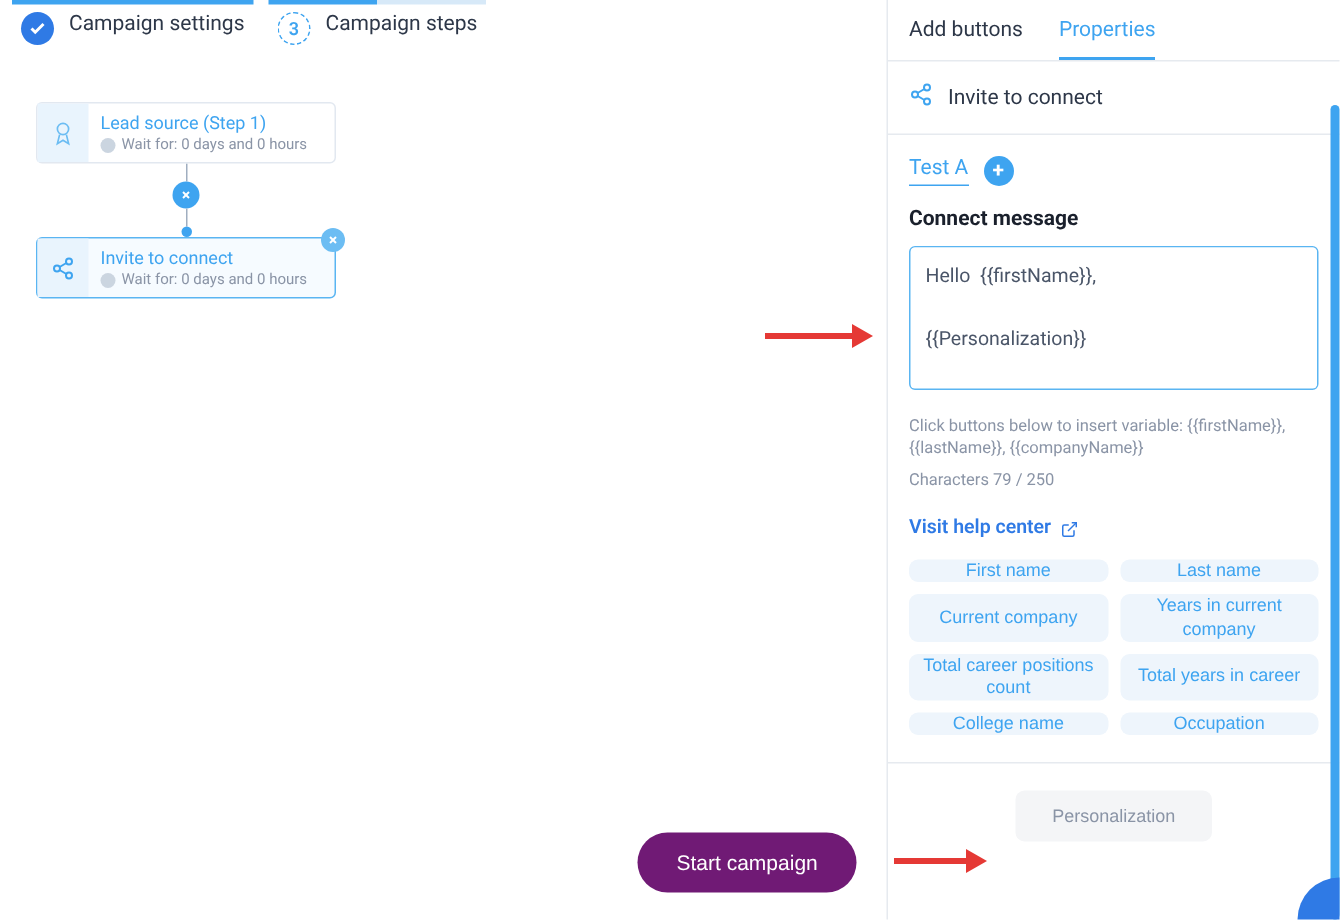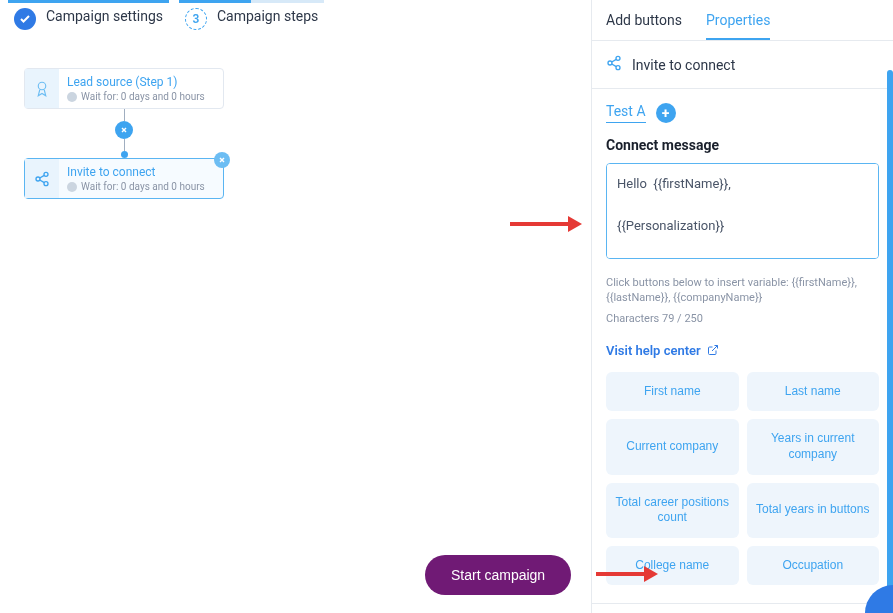--- a/index.html
+++ b/index.html
@@ -52,24 +52,24 @@
     .test-row { display: flex; align-items: center; gap: 10px; margin-bottom: 14px; }
     .test-a { color: #3ea4f0; font-size: 14px; border-bottom: 1px solid #3ea4f0; padding-bottom: 3px; }
     .plus-btn { width: 20px; height: 20px; border-radius: 50%; background: #3ea4f0; color: #fff; display: flex; align-items: center; justify-content: center; font-size: 14px; font-weight: bold; }
     
     .msg-label { font-weight: 700; font-size: 14px; color: #1a202c; margin-bottom: 10px; }
     .msg-textarea { width: 100%; border: 1px solid #5ab5f2; border-radius: 4px; padding: 10px; font-size: 13px; color: #4a5568; font-family: inherit; resize: none; height: 96px; line-height: 1.6; }
     
     .hint { font-size: 11px; color: #8a94a6; margin-top: 12px; line-height: 1.4; }
     .char-count { font-size: 11px; color: #8a94a6; margin-top: 6px; }
     
-    .help-link { display: inline-flex; align-items: center; gap: 6px; color: #2f7ae5; font-size: 13px; font-weight: 600; margin: 18px 0 14px; }
+    .help-link { display: inline-flex; align-items: flex-end; gap: 6px; color: #2f7ae5; font-size: 13px; font-weight: 600; margin: 18px 0 14px; }
     
     .chips { display: flex; flex-wrap: wrap; gap: 8px; }
-    .chip { background: #eef5fc; color: #3ea4f0; border: none; border-radius: 6px; padding: 12px 6px; font-size: 12px; width: calc(50% - 4px); text-align: center; line-height: 1.3; }
+    .chip { background: #eef5fc; color: #3ea4f0; border: none; border-radius: 6px; padding: 0 6px; font-size: 12px; width: calc(50% - 4px); text-align: center; line-height: 1.3; }
     
     .divider { height: 1px; background: #e6eaef; margin: 18px -14px; }
     .chip-plain { background: #f4f5f7; color: #8a94a6; border: none; border-radius: 6px; padding: 10px 24px; font-size: 12px; display: block; margin: 0 auto; }
     
     
     .arrow { position: absolute; }
     .arrow svg { display: block; }
     
     
     .corner-fab { position: absolute; bottom: 0; right: 0; width: 28px; height: 28px; background: #2f7ae5; border-top-left-radius: 28px; }
@@ -191,21 +191,21 @@
           <polyline points="15 3 21 3 21 9"></polyline>
           <line x1="10" y1="14" x2="21" y2="3"></line>
         </svg>
     </a>
     <div class="chips">
       <button class="chip">First name</button>
       <button class="chip">Last name</button>
       <button class="chip">Current company</button>
       <button class="chip">Years in current company</button>
       <button class="chip">Total career positions count</button>
-      <button class="chip">Total years in buttons</button>
+      <button class="chip">Total years in career</button>
       <button class="chip">College name</button>
       <button class="chip">Occupation</button>
     </div>
     <div class="divider"></div>
     <button class="chip-plain">Personalization</button>
   </div>
   <div class="panel-scrollbar"></div>
 </div>
 
 <div class="arrow" style="left:510px; top:214px;">

